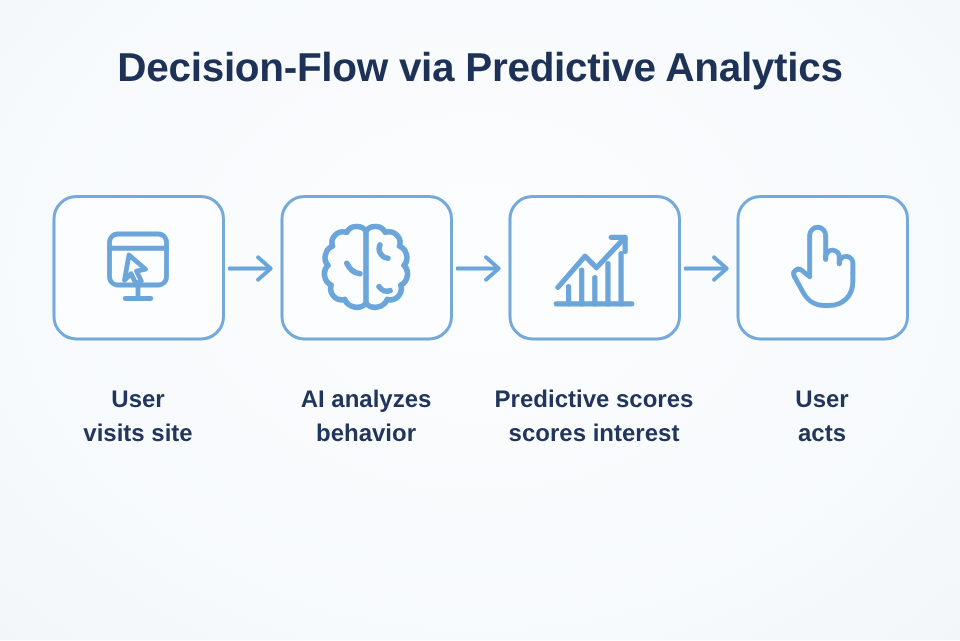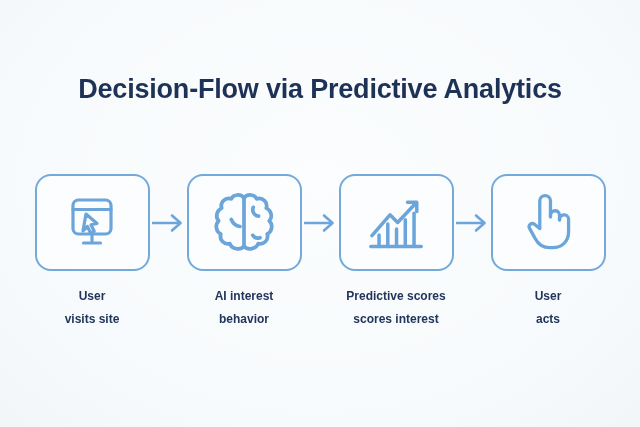--- a/index.html
+++ b/index.html
@@ -11,21 +11,21 @@
     --box-fill:#fcfdff;
   }
   *{margin:0;padding:0;box-sizing:border-box;}
   html,body{width:640px;height:427px;overflow:hidden;}
   body{font-family:"Liberation Sans","DejaVu Sans",sans-serif;}
   .canvas{
     position:relative;width:640px;height:427px;
     background:radial-gradient(ellipse at 50% 42%, #fbfdfe 0%, var(--background) 70%, #f2f6f9 100%);
   }
   .title{
-    padding-top:72px;
+    padding-top:28px;
     text-align:center;
     font-size:27px;
     line-height:34px;
     font-weight:700;
     letter-spacing:-0.2px;
     color:var(--title-navy);
   }
   .flow-row{
     margin-top:68px;
     display:flex;
@@ -54,25 +54,25 @@
     stroke-linejoin:round;
   }
   .connector{
     width:33px;
     margin-top:38px;
     display:flex;align-items:center;justify-content:center;
     flex:none;
   }
   .connector svg{display:block;}
   .step-label{
-    margin-top:14px;
+    margin-top:28px;
     width:max-content;
     text-align:center;
     white-space:pre-line;
-    font-size:12px;
+    font-size:16px;
     line-height:23px;
     font-weight:700;
     color:var(--label-navy);
   }
 </style>
 </head>
 <body>
 
 <div class="canvas">
 
@@ -105,21 +105,21 @@
       <div class="box">
         <svg width="76" height="72" viewBox="0 0 64 62">
           <path class="icon-stroke" d="M32 9.5 C29.5 5.8 23 6 21 10.2 C15.8 8.7 11.2 13.1 12.8 18.2 C8.6 19.9 7 25.9 10.2 29.2 C6.8 32.5 7.8 38.5 12 40.5 C10.6 45.5 14.8 50.1 19.8 48.7 C21.6 53.5 28.6 54.9 32 51.1"></path>
           <path class="icon-stroke" d="M32 9.5 C34.5 5.8 41 6 43 10.2 C48.2 8.7 52.8 13.1 51.2 18.2 C55.4 19.9 57 25.9 53.8 29.2 C57.2 32.5 56.2 38.5 52 40.5 C53.4 45.5 49.2 50.1 44.2 48.7 C42.4 53.5 35.4 54.9 32 51.1"></path>
           <path class="icon-stroke" d="M32 9.5 V51.1"></path>
           <path class="icon-stroke" d="M21 28 q2.5 5.5 7.5 6"></path>
           <path class="icon-stroke" d="M40 17.5 a5.5 5.5 0 0 0 4.6 7.6"></path>
           <path class="icon-stroke" d="M39.5 41.5 a5.5 5.5 0 0 0 6.3 2.2"></path>
         </svg>
       </div>
-      <div class="step-label">AI interest
+      <div class="step-label">AI analyzes
 behavior</div>
     </div>
 
     <div class="connector">
       <svg width="33" height="22" viewBox="0 0 33 22">
         <path class="icon-stroke" style="stroke-width:2.6" d="M1 11 H28"></path>
         <path class="icon-stroke" style="stroke-width:2.6" d="M20 3.5 L28.5 11 L20 18.5" fill="none"></path>
       </svg>
     </div>
 

